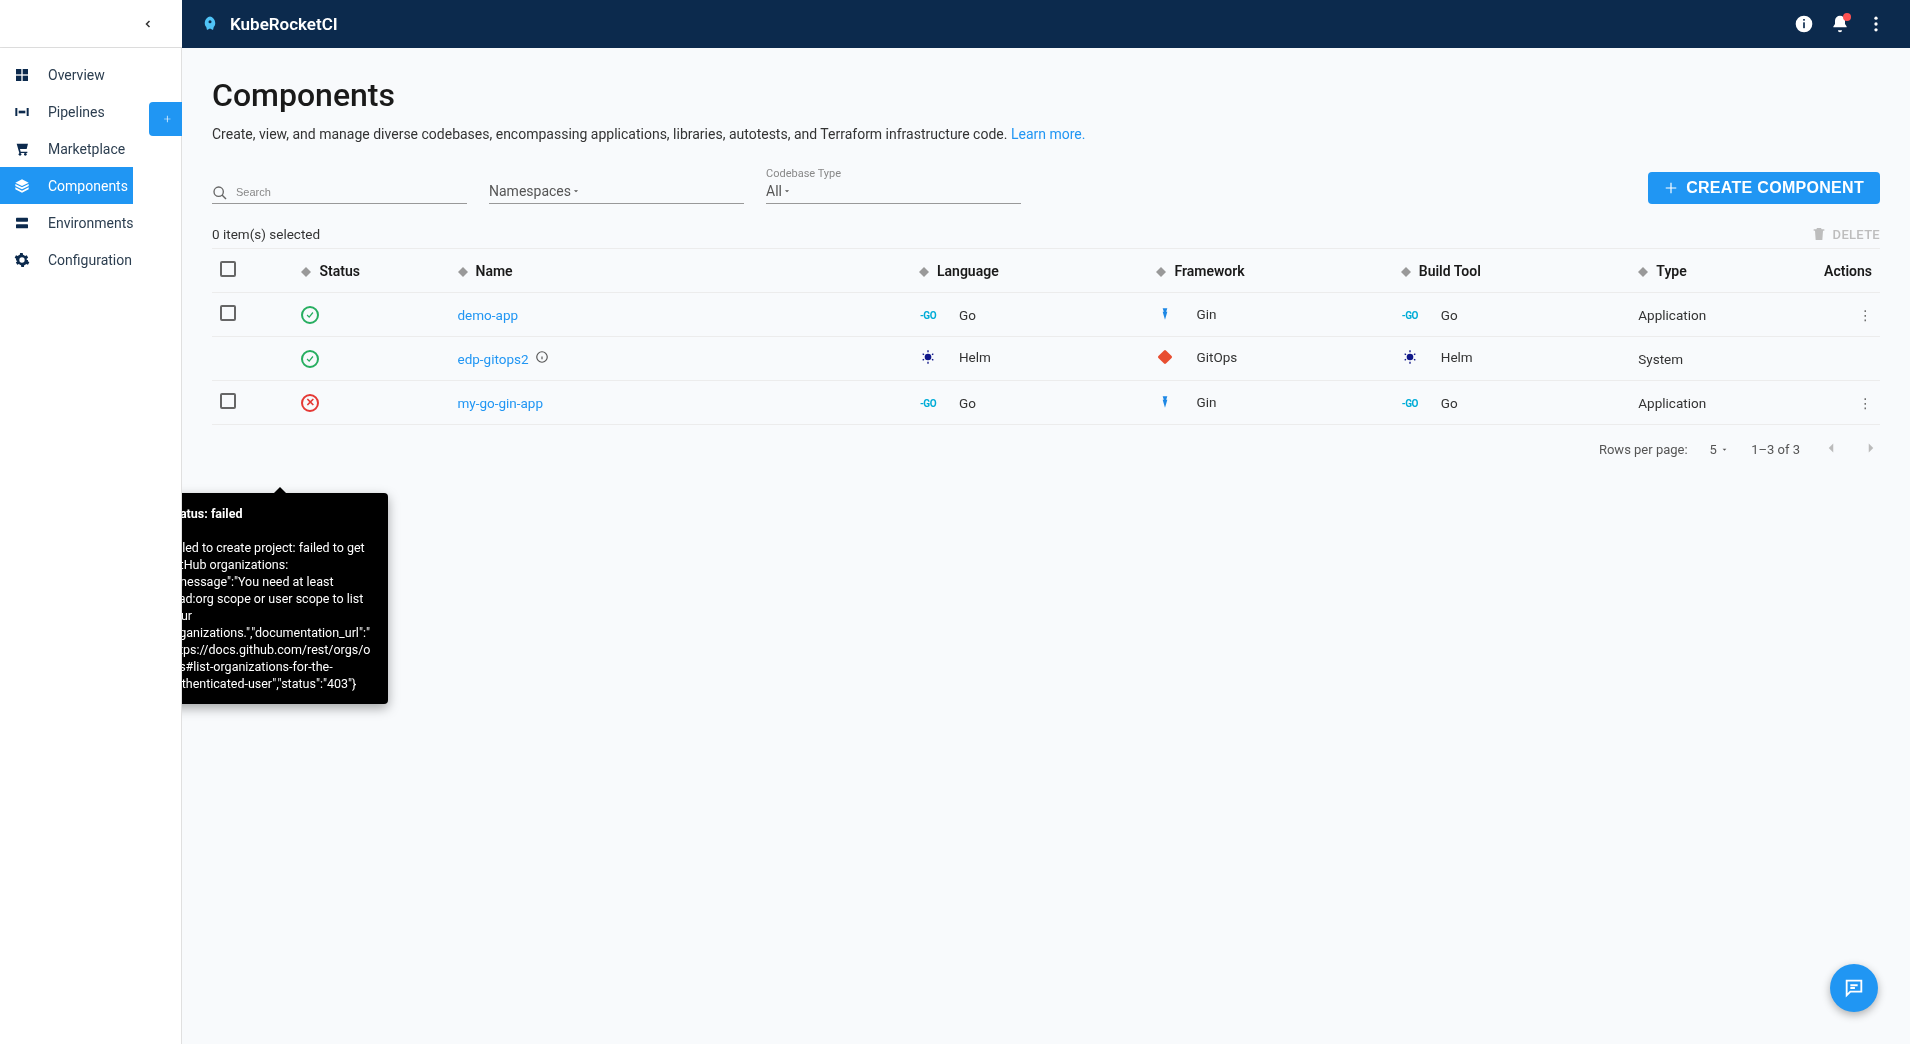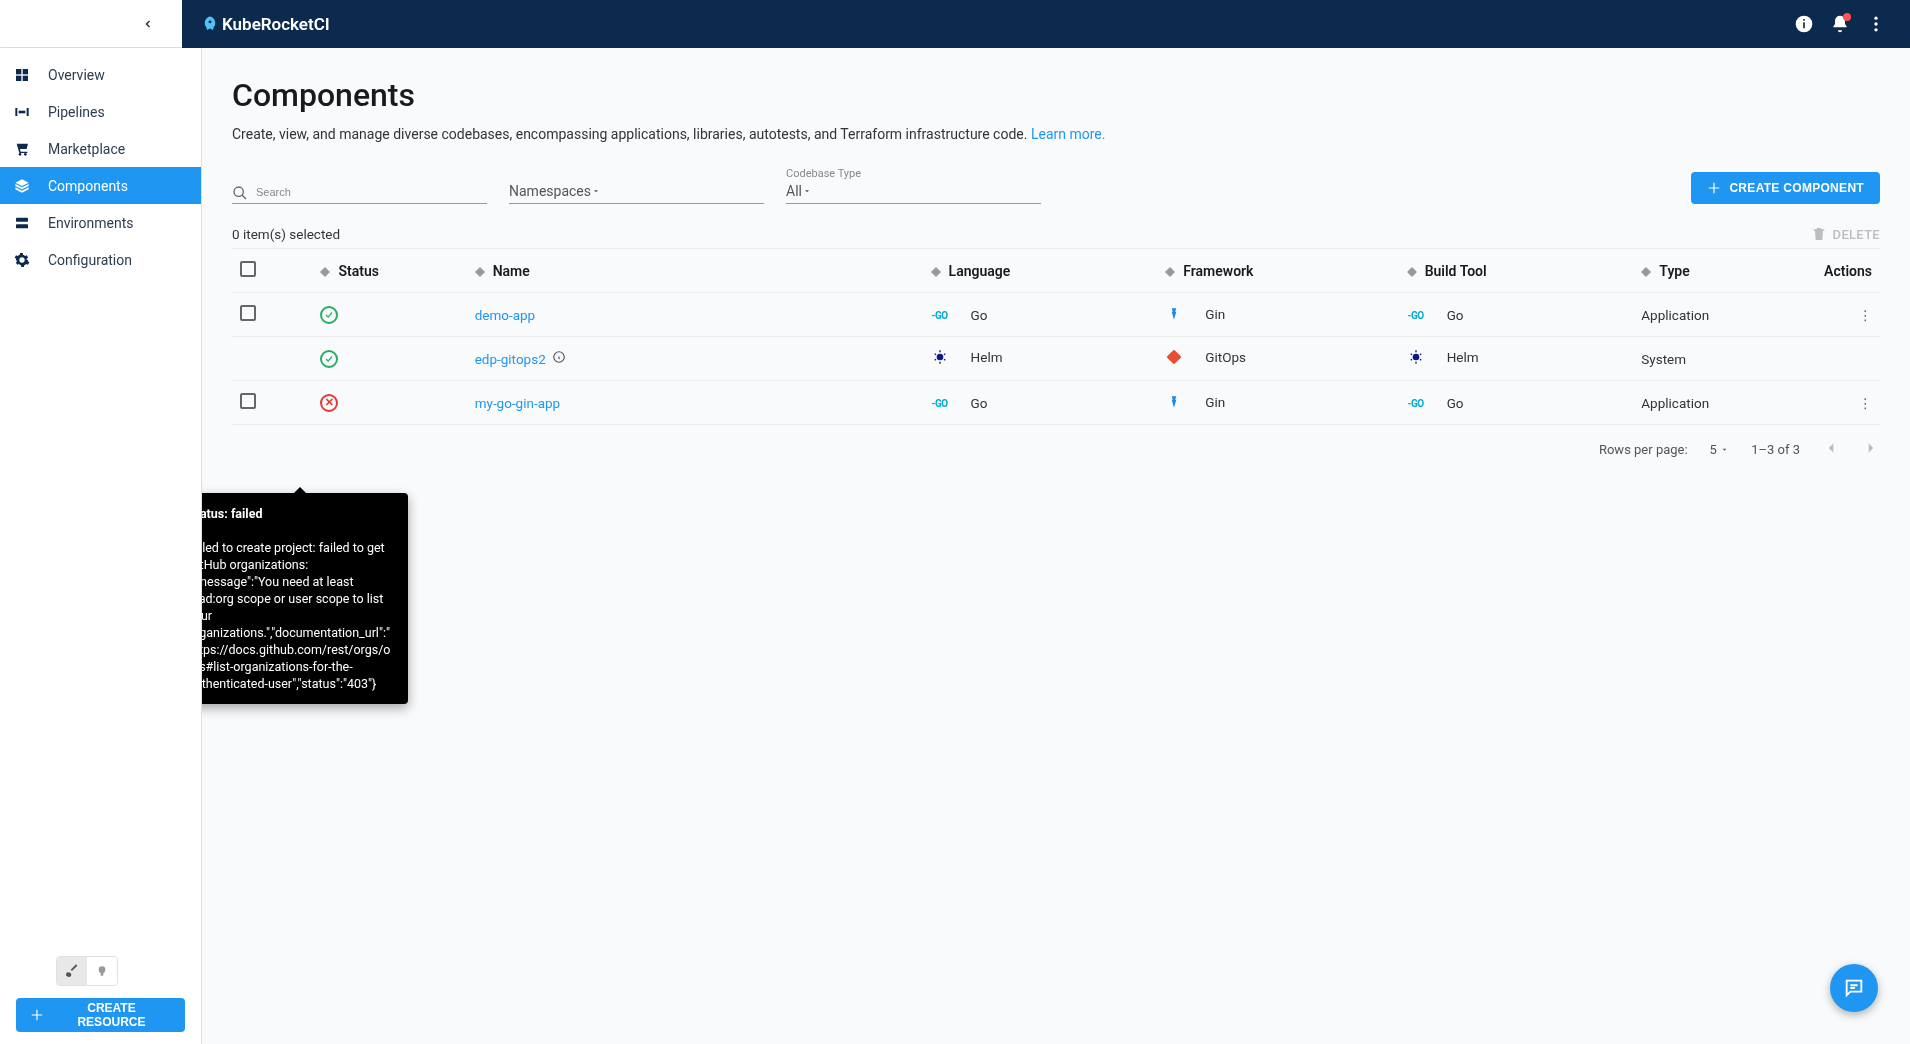--- a/index.html
+++ b/index.html
@@ -20,29 +20,29 @@
     font-size:14px;
     color:var(--text);
   }
   *{box-sizing:border-box}
   body{margin:0;background:#fff;overflow:hidden}
 
   
   .topbar{height:48px;background:var(--navy);display:flex;align-items:center;color:#fff;padding-right:16px}
   .topbar .collapse-slot{width:182px;height:48px;background:#fff;display:flex;align-items:center;justify-content:flex-end;border-bottom:1px solid var(--border);padding-right:28px}
   .topbar .collapse-slot svg{fill:#333}
-  .brand{display:flex;align-items:center;gap:2px;margin-left:18px;font-weight:600;font-size:17px}
+  .brand{display:flex;align-items:center;gap:10px;margin-left:18px;font-weight:600;font-size:17px}
   .brand svg{height:18px}
   .topbar .spacer{flex:1}
   .topbar .icon-btn{width:36px;height:36px;border-radius:50%;display:flex;align-items:center;justify-content:center;cursor:pointer;position:relative}
   .badge-dot{position:absolute;top:7px;right:7px;width:8px;height:8px;background:#ff5252;border-radius:50%}
 
   
   .shell{display:flex;height:calc(100vh - 48px)}
-  .sidebar{width:202px;border-right:1px solid var(--border);display:flex;flex-direction:column;box-shadow:1px 0 2px rgba(0,0,0,.05)}
+  .sidebar{width:182px;border-right:1px solid var(--border);display:flex;flex-direction:row;box-shadow:1px 0 2px rgba(0,0,0,.05)}
   .nav{flex:1;padding-top:8px}
   .nav-item{height:37px;display:flex;align-items:center;gap:18px;padding-left:14px;cursor:pointer;color:#2c3e50}
   .nav-item svg{flex:none}
   .nav-item.active{background:var(--blue);color:#fff}
 
   .sidebar-bottom{padding:12px 16px}
   .mini-btns{display:flex;gap:0;border:1px solid var(--border);width:max-content;border-radius:4px;overflow:hidden;margin-bottom:12px;margin-left:40px}
   .mini-btns div{width:30px;height:28px;display:flex;align-items:center;justify-content:center;background:#fff}
   .mini-btns div:first-child{background:#e8e8e8}
   .create-res{background:var(--blue);color:#fff;border:none;border-radius:4px;padding:0 14px;height:34px;font-weight:600;font-size:12px;display:flex;align-items:center;gap:8px;cursor:pointer}
@@ -54,21 +54,21 @@
 
   
   .filters{display:flex;gap:22px;align-items:flex-end;margin-bottom:22px}
   .field{width:255px;border-bottom:1px solid #999;position:relative;padding-bottom:4px}
   .field.search svg{position:absolute;left:0;top:2px}
   .field.search input{border:none;background:transparent;margin-left:22px;font-size:11px;outline:none;width:220px;color:#555}
   .field.search input::placeholder{color:#888}
   .field.select{display:flex;align-items:center;justify-content:flex-start;color:#555;cursor:pointer}
   .field .label-top{position:absolute;top:-16px;left:0;font-size:11px;color:#888}
   .filters .grow{flex:1}
-  .create-comp{background:var(--blue);color:#fff;border:none;border-radius:4px;height:32px;padding:0 16px;font-weight:600;font-size:12px;display:flex;align-items:center;gap:8px;cursor:pointer;letter-spacing:.3px}
+  .create-comp{background:var(--blue);color:#fff;border:none;border-radius:4px;height:32px;padding:0 16px;font-weight:600;font-size:16px;display:flex;align-items:center;gap:8px;cursor:pointer;letter-spacing:.3px}
 
   
   .selbar{display:flex;align-items:center;justify-content:space-between;font-size:13.5px;color:#333;margin-bottom:6px}
   .selbar .del{display:flex;align-items:center;gap:6px;color:#bdbdbd;font-weight:500;font-size:13px;letter-spacing:.3px}
 
   
   table{width:100%;border-collapse:collapse}
   thead th{text-align:left;font-weight:600;font-size:14px;color:#1a1a1a;padding:12px 8px;border-top:1px solid var(--row-border);border-bottom:1px solid var(--row-border)}
   tbody td{padding:12px 8px;border-bottom:1px solid var(--row-border);font-size:13.5px;color:#333;vertical-align:middle}
   th .sort{display:inline-flex;flex-direction:column;margin-right:8px;vertical-align:middle}

